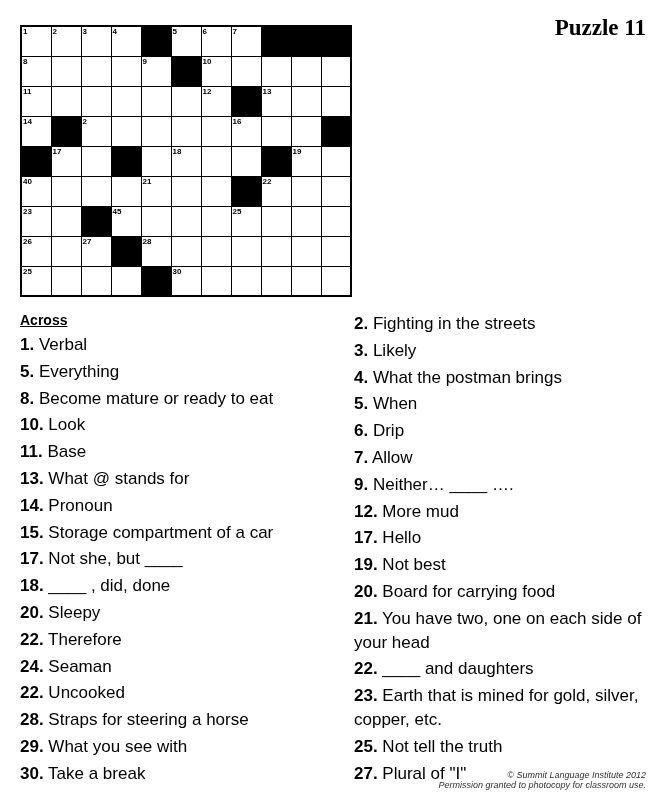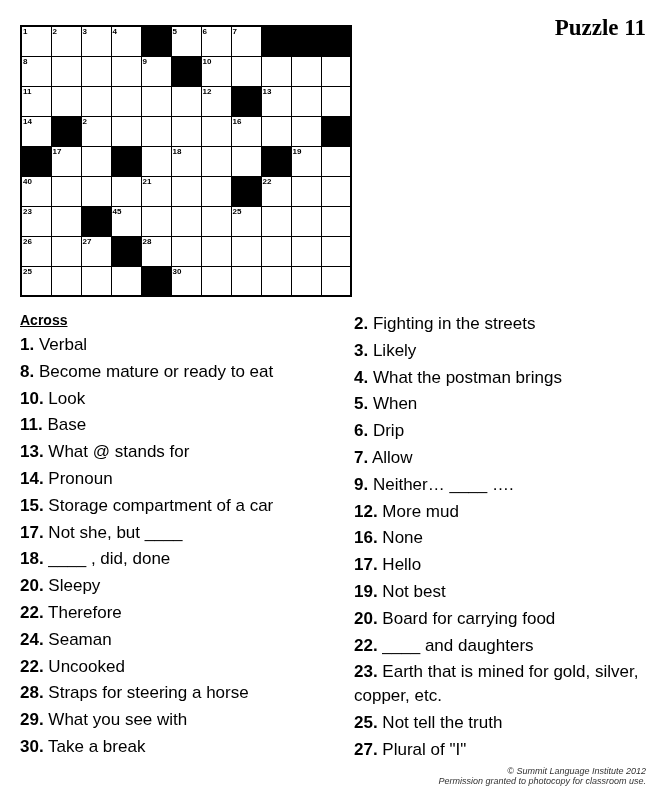--- a/index.html
+++ b/index.html
@@ -292,20 +292,21 @@
           <td></td>
         </tr>
       </tbody>
     </table>
   </div>
 
   <div class="clues-section">
     <div class="clues-column">
       <div class="clues-header">Across</div>
       <div class="clue-item"><strong>1.</strong> Verbal</div>
+      <div class="clue-item"><strong>5.</strong> Everything</div>
       <div class="clue-item"><strong>8.</strong> Become mature or ready to eat</div>
       <div class="clue-item"><strong>10.</strong> Look</div>
       <div class="clue-item"><strong>11.</strong> Base</div>
       <div class="clue-item"><strong>13.</strong> What @ stands for</div>
       <div class="clue-item"><strong>14.</strong> Pronoun</div>
       <div class="clue-item"><strong>15.</strong> Storage compartment of a car</div>
       <div class="clue-item"><strong>17.</strong> Not she, but ____</div>
       <div class="clue-item"><strong>18.</strong> ____ , did, done</div>
       <div class="clue-item"><strong>20.</strong> Sleepy</div>
       <div class="clue-item"><strong>22.</strong> Therefore</div>
@@ -318,24 +319,24 @@
 
     <div class="clues-column">
       <div class="clue-item"><strong>2.</strong> Fighting in the streets</div>
       <div class="clue-item"><strong>3.</strong> Likely</div>
       <div class="clue-item"><strong>4.</strong> What the postman brings</div>
       <div class="clue-item"><strong>5.</strong> When</div>
       <div class="clue-item"><strong>6.</strong> Drip</div>
       <div class="clue-item"><strong>7.</strong> Allow</div>
       <div class="clue-item"><strong>9.</strong> Neither… ____ ….</div>
       <div class="clue-item"><strong>12.</strong> More mud</div>
-      <div class="clue-item"><strong>16.</strong> None</div>
       <div class="clue-item"><strong>17.</strong> Hello</div>
       <div class="clue-item"><strong>19.</strong> Not best</div>
       <div class="clue-item"><strong>20.</strong> Board for carrying food</div>
+      <div class="clue-item"><strong>21.</strong> You have two, one on each side of your head</div>
       <div class="clue-item"><strong>22.</strong> ____ and daughters</div>
       <div class="clue-item"><strong>23.</strong> Earth that is mined for gold, silver, copper, etc.</div>
       <div class="clue-item"><strong>25.</strong> Not tell the truth</div>
       <div class="clue-item"><strong>27.</strong> Plural of "I"</div>
     </div>
   </div>
 
   <div class="copyright">
     <span>© Summit Language Institute 2012</span><br>
     <span>Permission granted to photocopy for classroom use.</span>

